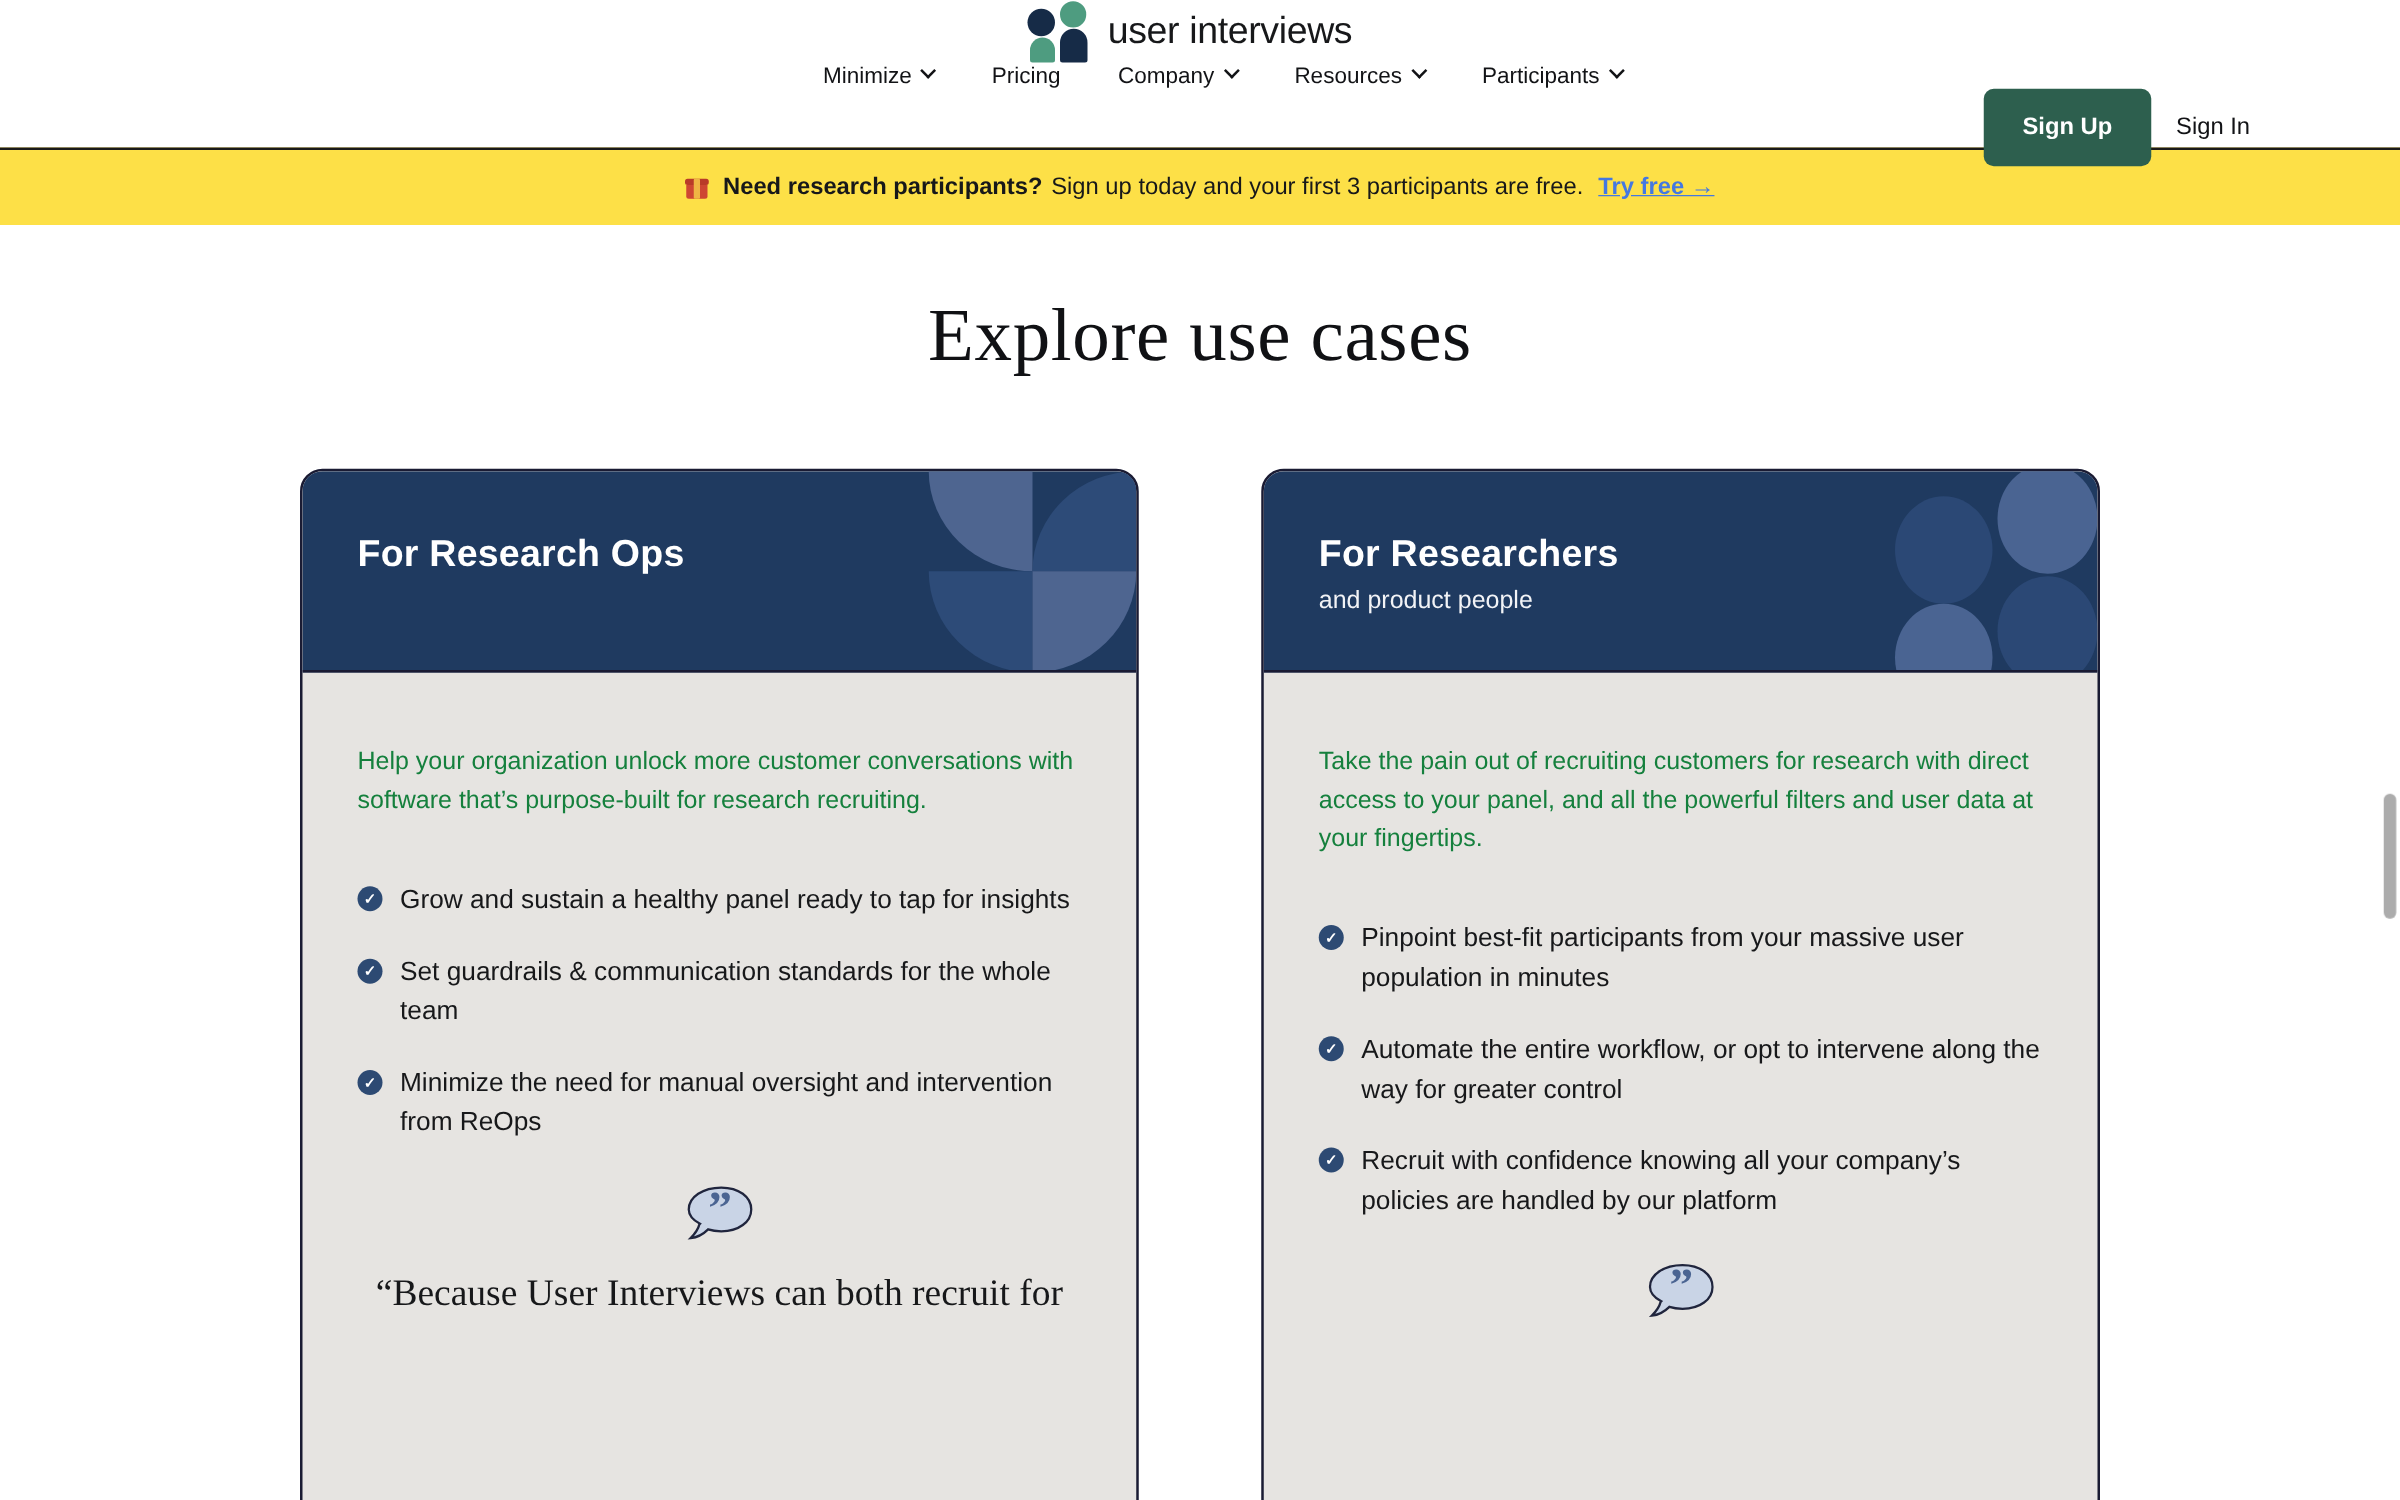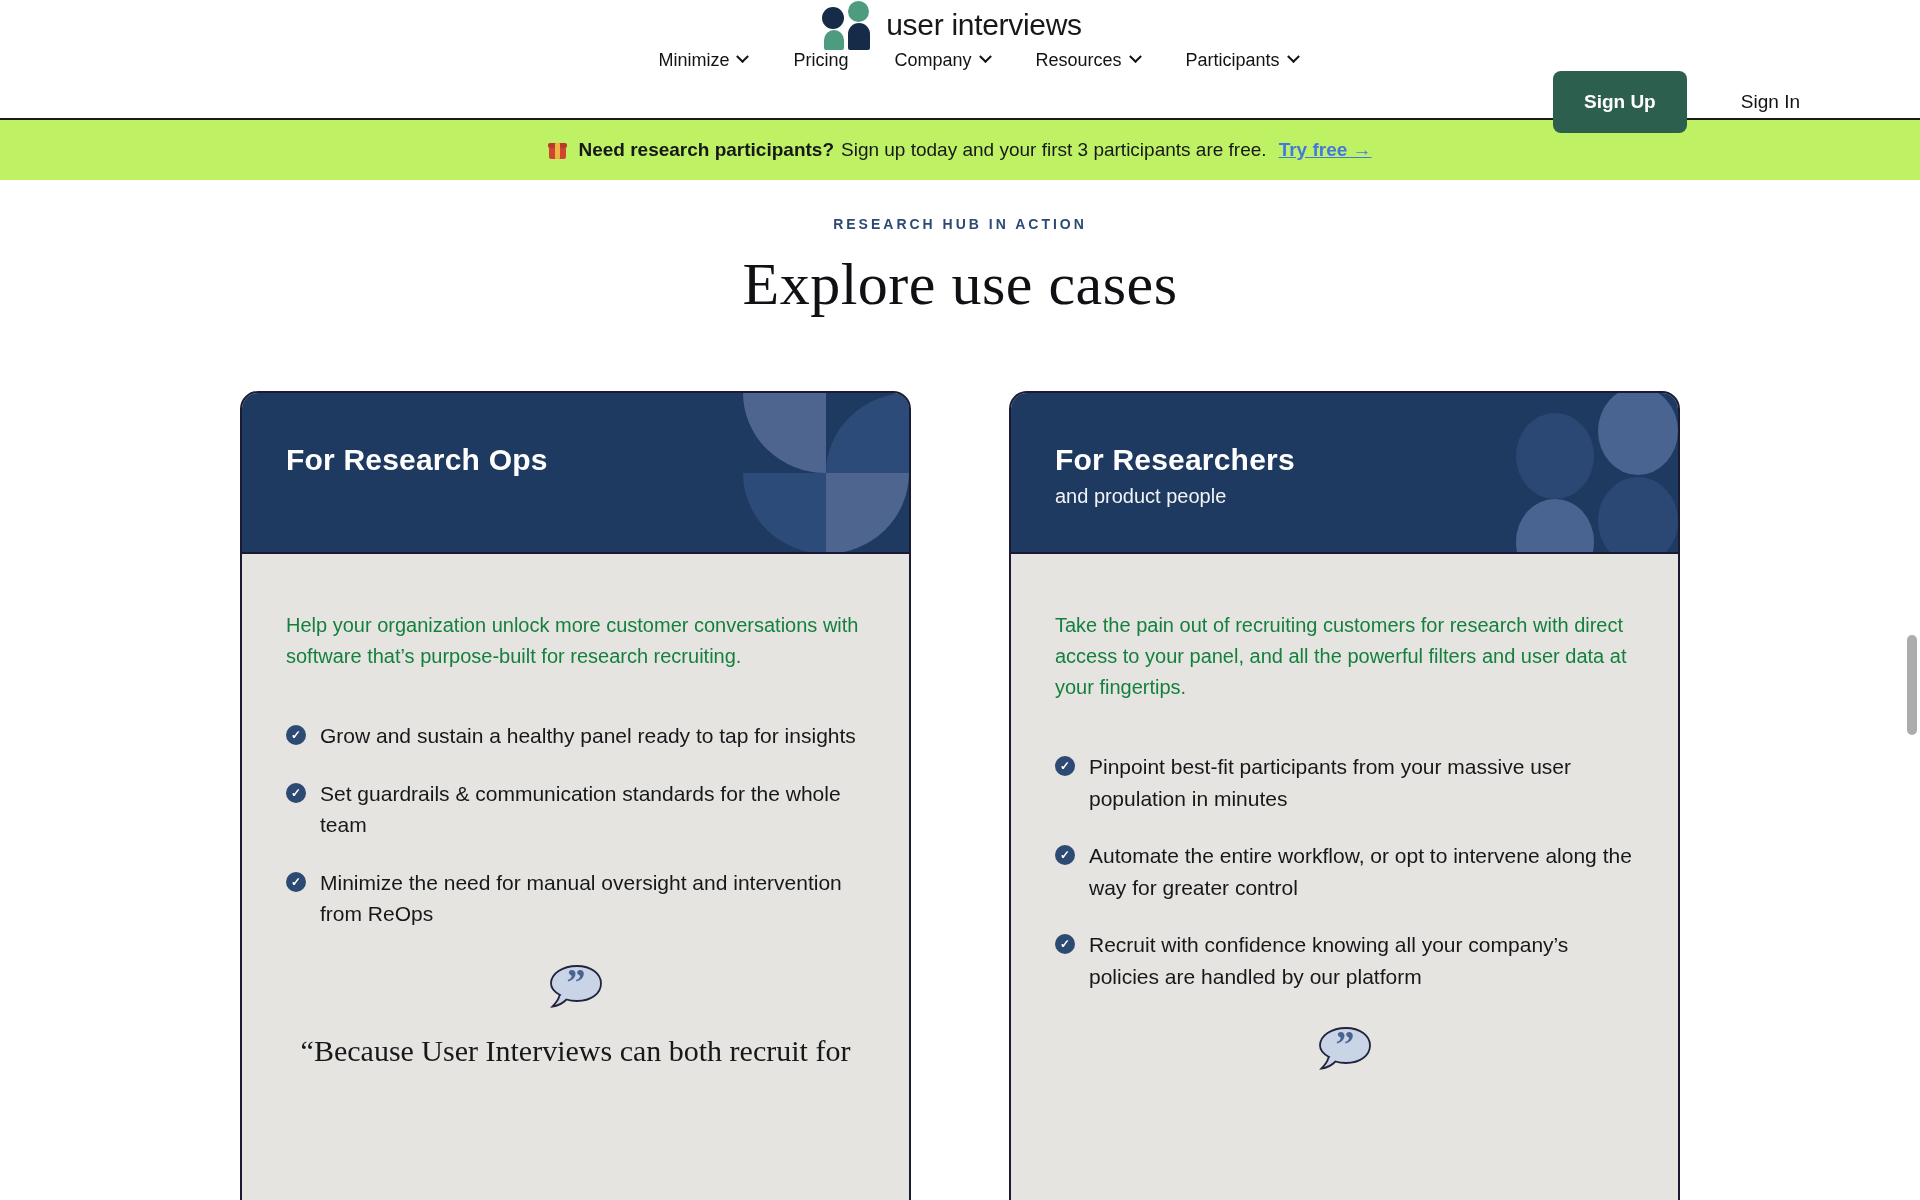--- a/index.html
+++ b/index.html
@@ -15,27 +15,27 @@
   .lm-tr { left:26px; top:1px;  width:21px; height:21px; border-radius:50%; background:#4E9C80; }
   .lm-bl { left:2px;  top:30px; width:20px; height:20px; border-radius:10px 10px 2px 2px; background:#4E9C80; }
   .lm-br { left:26px; top:23px; width:22px; height:27px; border-radius:11px 11px 2px 2px; background:#162B47; }
   .logo-text { font-size:30px; font-weight:500; letter-spacing:-0.3px; color:#17181a; }
 
   nav { display:flex; align-items:center; gap:46px; margin-left:52px; }
   .nav-item { display:flex; align-items:center; gap:9px; font-size:18px; font-weight:500; color:#121316; cursor:pointer; text-decoration:none; }
   .chev { width:9px; height:9px; border-right:2.2px solid #121316; border-bottom:2.2px solid #121316;
           transform:rotate(45deg) translate(-2px,-2px); margin-top:-2px; }
 
-  .nav-right { margin-left:auto; display:flex; align-items:center; gap:54px; }
+  .nav-right { margin-left:auto; display:flex; align-items:center; gap:20px; }
   .signup-btn { width:134px; height:62px; background:#2D5F4E; color:#ffffff; border:none; border-radius:8px;
                 font-size:19px; font-weight:600; font-family:inherit; cursor:pointer; }
   .signin-link { font-size:19px; font-weight:500; color:#121316; text-decoration:none; cursor:pointer; }
 
   
-  .banner { height:62px; background:#bef264; border-top:2px solid #1a1a1a;
+  .banner { height:62px; background:#fde047; border-top:2px solid #1a1a1a;
             display:flex; align-items:center; justify-content:center; font-size:19px; color:#17181a; }
   .gift { position:relative; width:19px; height:18px; margin-right:11px; flex:0 0 auto; }
   .gift-lid { position:absolute; top:2px; left:0; width:19px; height:5px; background:#B93A28; border-radius:2px; }
   .gift-box { position:absolute; top:7px; left:1px; width:17px; height:11px; background:#CE4632; border-radius:0 0 2px 2px; }
   .gift-ribbon { position:absolute; top:2px; left:7px; width:5px; height:16px; background:#EFB544; border-radius:1px; }
   .banner-bold { font-weight:700; margin-right:7px; }
   .banner-text { margin-right:12px; }
   .banner-link { color:#4478E1; font-weight:700; text-decoration:underline; cursor:pointer; }
 
   
@@ -133,21 +133,20 @@
     <span class="gift-box"></span>
     <span class="gift-ribbon"></span>
   </span>
   <span class="banner-bold">Need research participants?</span>
   <span class="banner-text">Sign up today and your first 3 participants are free.</span>
   <a class="banner-link">Try free →</a>
 </div>
 
 <main>
   <div class="section-head">
-    <div class="eyebrow">RESEARCH HUB IN ACTION</div>
     <h1 class="page-title">Explore use cases</h1>
   </div>
 
   <div class="cards">
 
     <section class="card">
       <div class="card-header">
         <div class="decor-petals">
           <span class="petal-tl"></span>
           <span class="petal-tr"></span>

